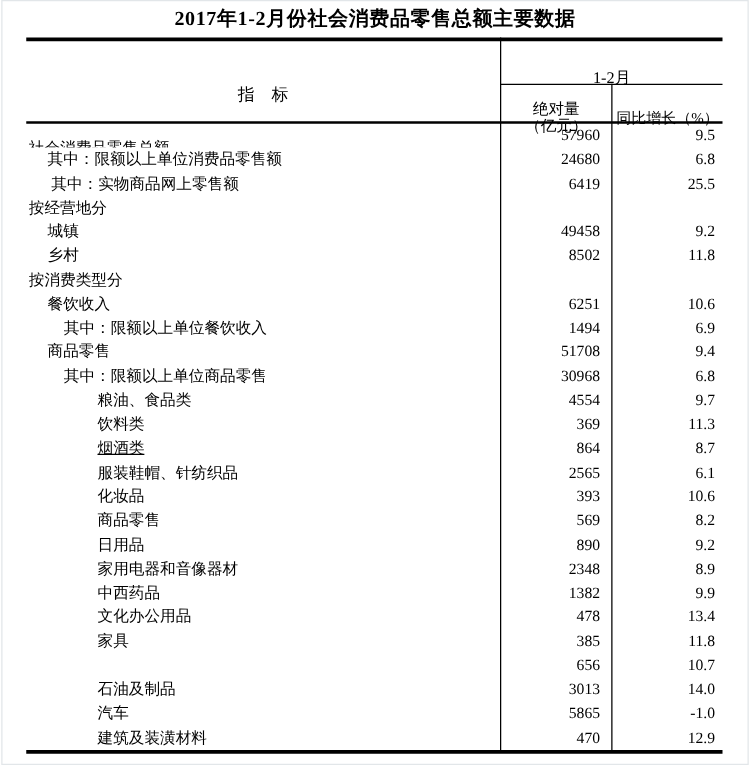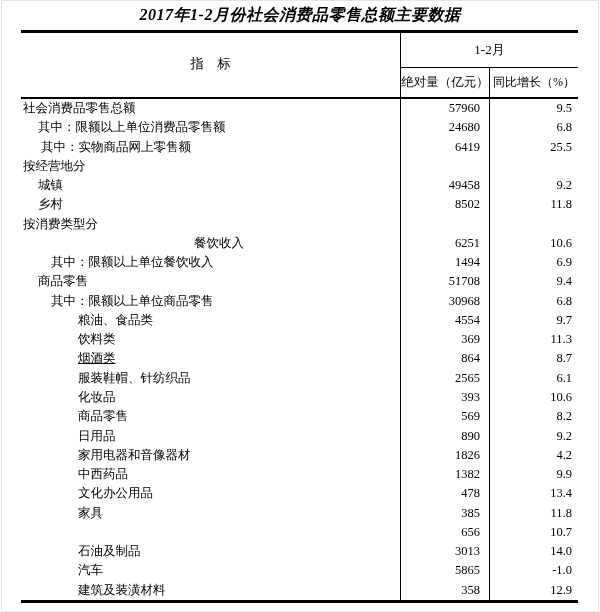--- a/index.html
+++ b/index.html
@@ -4,33 +4,33 @@
 <style>
   html,body{margin:0;padding:0;}
   body{
     width:600px;height:612px;position:relative;background:#ffffff;
     font-family:"Liberation Serif","DejaVu Serif",serif;color:#000;
     overflow:hidden;
   }
   .frame{position:absolute;left:1px;top:0;width:596px;height:610px;border:1px solid #e2e6e9;}
   .title{
     position:absolute;top:5px;left:0;width:100%;text-align:center;
-    font-size:16px;font-weight:bold;letter-spacing:.5px;white-space:nowrap;font-style:italic;
+    font-size:16px;font-weight:bold;letter-spacing:.5px;white-space:nowrap;
   }
   .ln{position:absolute;background:#000;}
   #ln-top{left:21px;top:30px;width:557px;height:3px;}
   #ln-sub{left:400px;top:67px;width:178px;height:1px;}
   #ln-hdr{left:21px;top:97px;width:557px;height:2px;}
   #ln-bot{left:21px;top:600px;width:557px;height:3px;}
   #ln-v1{left:400px;top:30px;width:1px;height:571px;}
   #ln-v2{left:489px;top:67px;width:1px;height:534px;}
-  .hc{position:absolute;display:flex;align-items:center;justify-content:center;white-space:nowrap;}
+  .hc{position:absolute;display:flex;align-items:center;justify-content:center;white-space:nowrap;margin-top:12px;}
   #h-ind{left:21px;top:33px;width:379px;height:62px;font-size:13.5px;}
   #h-period{left:401px;top:33px;width:177px;height:33px;font-size:13px;}
-  #h-abs{left:401px;top:68px;width:88px;height:28px;flex-direction:row;line-height:14px;font-size:12.5px;}
+  #h-abs{left:401px;top:68px;width:88px;height:28px;flex-direction:column;line-height:14px;font-size:12.5px;}
   #h-yoy{left:490px;top:68px;width:88px;height:28px;font-size:12px;}
   #rows{position:absolute;left:21px;top:99px;width:557px;}
   .row{display:flex;height:19.27px;line-height:19.3px;font-size:12.5px;}
   .c-label{width:379px;box-sizing:border-box;white-space:nowrap;overflow:hidden;}
   .c-abs{width:89px;box-sizing:border-box;text-align:right;padding-right:9px;}
   .c-yoy{width:89px;box-sizing:border-box;text-align:right;padding-right:6px;}
 </style>
 </head>
 <body>
 
@@ -49,21 +49,21 @@
   <div class="hc" id="h-ind">指　标</div>
   <div class="hc" id="h-period">1-2月</div>
   <div class="hc" id="h-abs">
     <span>绝对量</span>
     <span>（亿元）</span>
   </div>
   <div class="hc" id="h-yoy">同比增长（%）</div>
 
   <div id="rows">
   <div class="row">
-    <div class="c-label" style="padding-left: 2px;">社会消费品零售总额</div>
+    <div class="c-label" style="padding-left: 2px; margin-top: 10px;">社会消费品零售总额</div>
     <div class="c-abs">57960</div>
     <div class="c-yoy">9.5</div>
   </div>
 
   <div class="row">
     <div class="c-label" style="padding-left: 17px;">其中：限额以上单位消费品零售额</div>
     <div class="c-abs">24680</div>
     <div class="c-yoy">6.8</div>
   </div>
 
@@ -91,21 +91,21 @@
     <div class="c-yoy">11.8</div>
   </div>
 
   <div class="row">
     <div class="c-label" style="padding-left: 2px;">按消费类型分</div>
     <div class="c-abs"></div>
     <div class="c-yoy"></div>
   </div>
 
   <div class="row">
-    <div class="c-label" style="padding-left: 17px; text-align: center;">餐饮收入</div>
+    <div class="c-label" style="padding-left: 17px;">餐饮收入</div>
     <div class="c-abs">6251</div>
     <div class="c-yoy">10.6</div>
   </div>
 
   <div class="row">
     <div class="c-label" style="padding-left: 30px;">其中：限额以上单位餐饮收入</div>
     <div class="c-abs">1494</div>
     <div class="c-yoy">6.9</div>
   </div>
 
@@ -158,22 +158,22 @@
   </div>
 
   <div class="row">
     <div class="c-label" style="padding-left: 57px;">日用品</div>
     <div class="c-abs">890</div>
     <div class="c-yoy">9.2</div>
   </div>
 
   <div class="row">
     <div class="c-label" style="padding-left: 57px;">家用电器和音像器材</div>
-    <div class="c-abs">1826</div>
-    <div class="c-yoy">4.2</div>
+    <div class="c-abs">2348</div>
+    <div class="c-yoy">8.9</div>
   </div>
 
   <div class="row">
     <div class="c-label" style="padding-left: 57px;">中西药品</div>
     <div class="c-abs">1382</div>
     <div class="c-yoy">9.9</div>
   </div>
 
   <div class="row">
     <div class="c-label" style="padding-left: 57px;">文化办公用品</div>
@@ -200,17 +200,17 @@
   </div>
 
   <div class="row">
     <div class="c-label" style="padding-left: 57px;">汽车</div>
     <div class="c-abs">5865</div>
     <div class="c-yoy">-1.0</div>
   </div>
 
   <div class="row">
     <div class="c-label" style="padding-left: 57px;">建筑及装潢材料</div>
-    <div class="c-abs">358</div>
+    <div class="c-abs">470</div>
     <div class="c-yoy">12.9</div>
   </div>
 </div>
 </div>
 
 </body></html>

